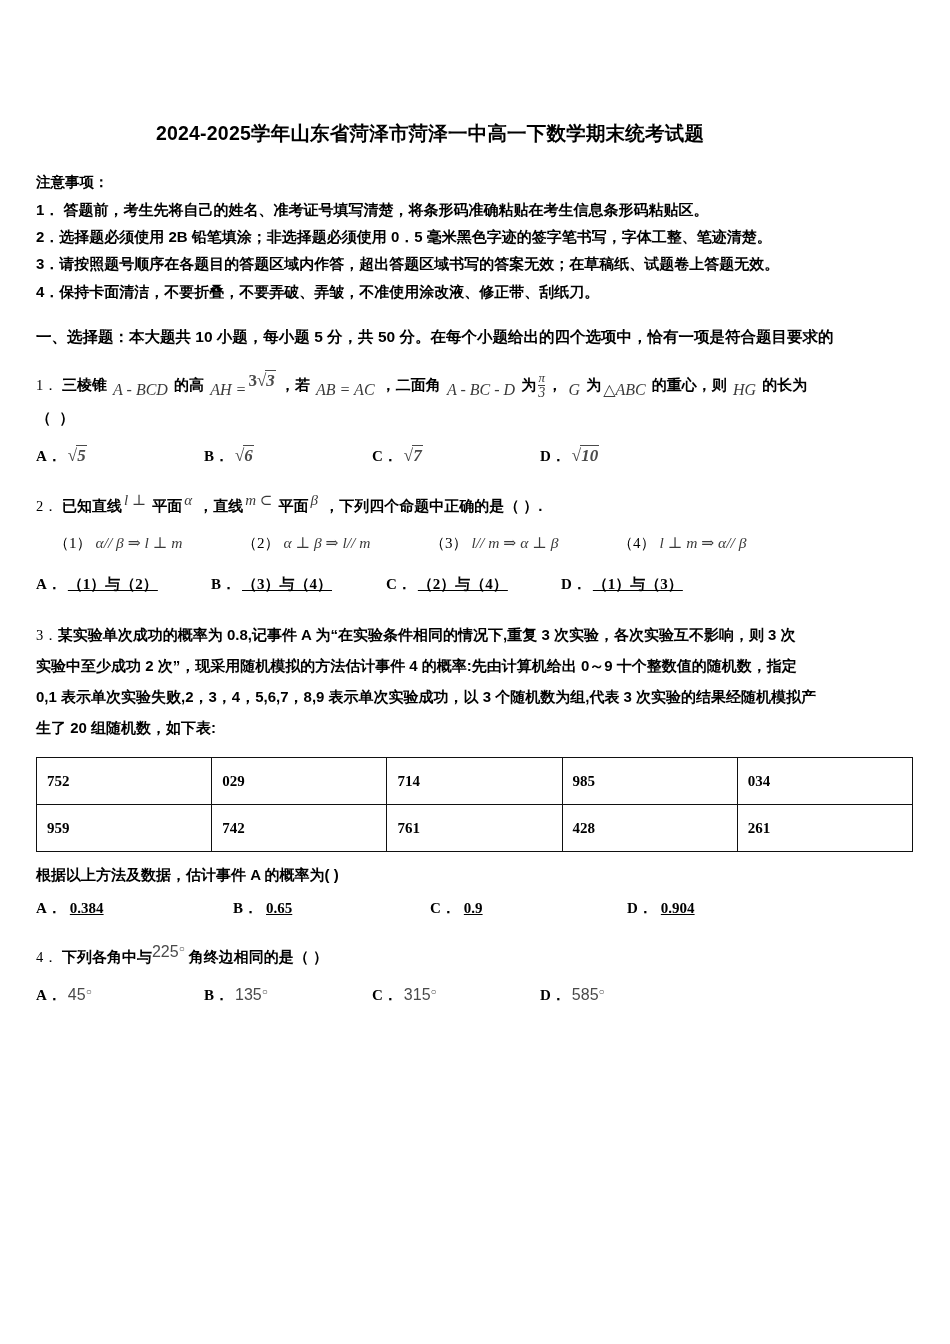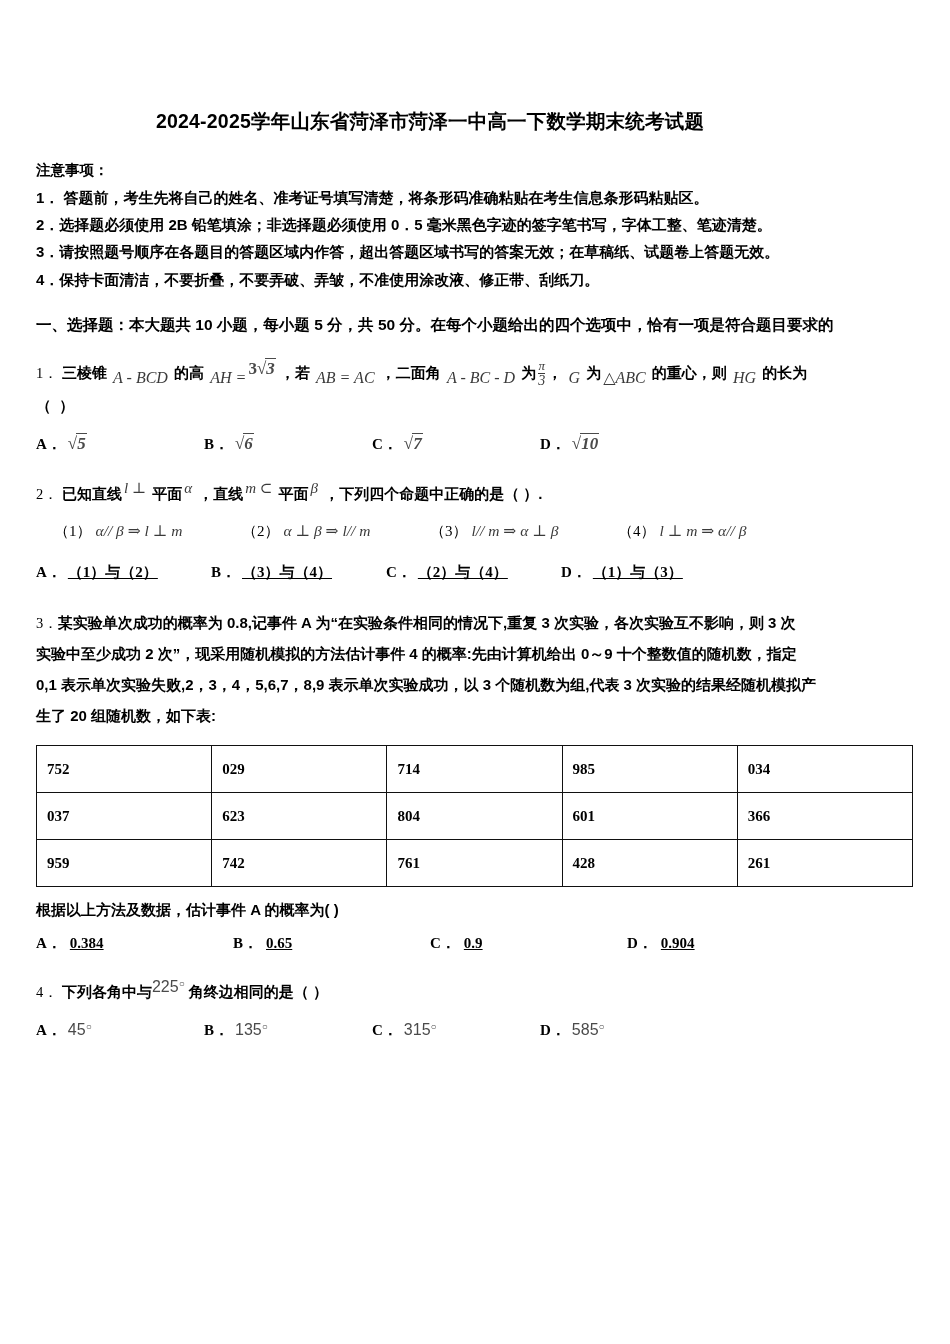--- a/index.html
+++ b/index.html
@@ -9,21 +9,21 @@
   }
   body {
     width: 950px;
     height: 1344px;
     font-family: "Liberation Serif", "DejaVu Serif", serif;
     color: #000000;
     position: relative;
     overflow: hidden;
   }
   .page {
-    padding: 0 36px;
+    padding: 12px 36px;
     box-sizing: border-box;
     width: 860px;
   }
 
   
   .doc-title {
     text-align: center;
     font-family: "Liberation Sans", "DejaVu Sans", sans-serif;
     font-weight: bold;
     font-size: 19.5px;
@@ -330,27 +330,20 @@
   <table class="rand">
     <tbody>
       <tr>
         <td>752</td>
         <td>029</td>
         <td>714</td>
         <td>985</td>
         <td>034</td>
       </tr>
       <tr>
-        <td>037</td>
-        <td>623</td>
-        <td>804</td>
-        <td>601</td>
-        <td>366</td>
-      </tr>
-      <tr>
         <td>959</td>
         <td>742</td>
         <td>761</td>
         <td>428</td>
         <td>261</td>
       </tr>
     </tbody>
   </table>
 
   <div class="after-table">根据以上方法及数据，估计事件 A 的概率为(  )</div>

